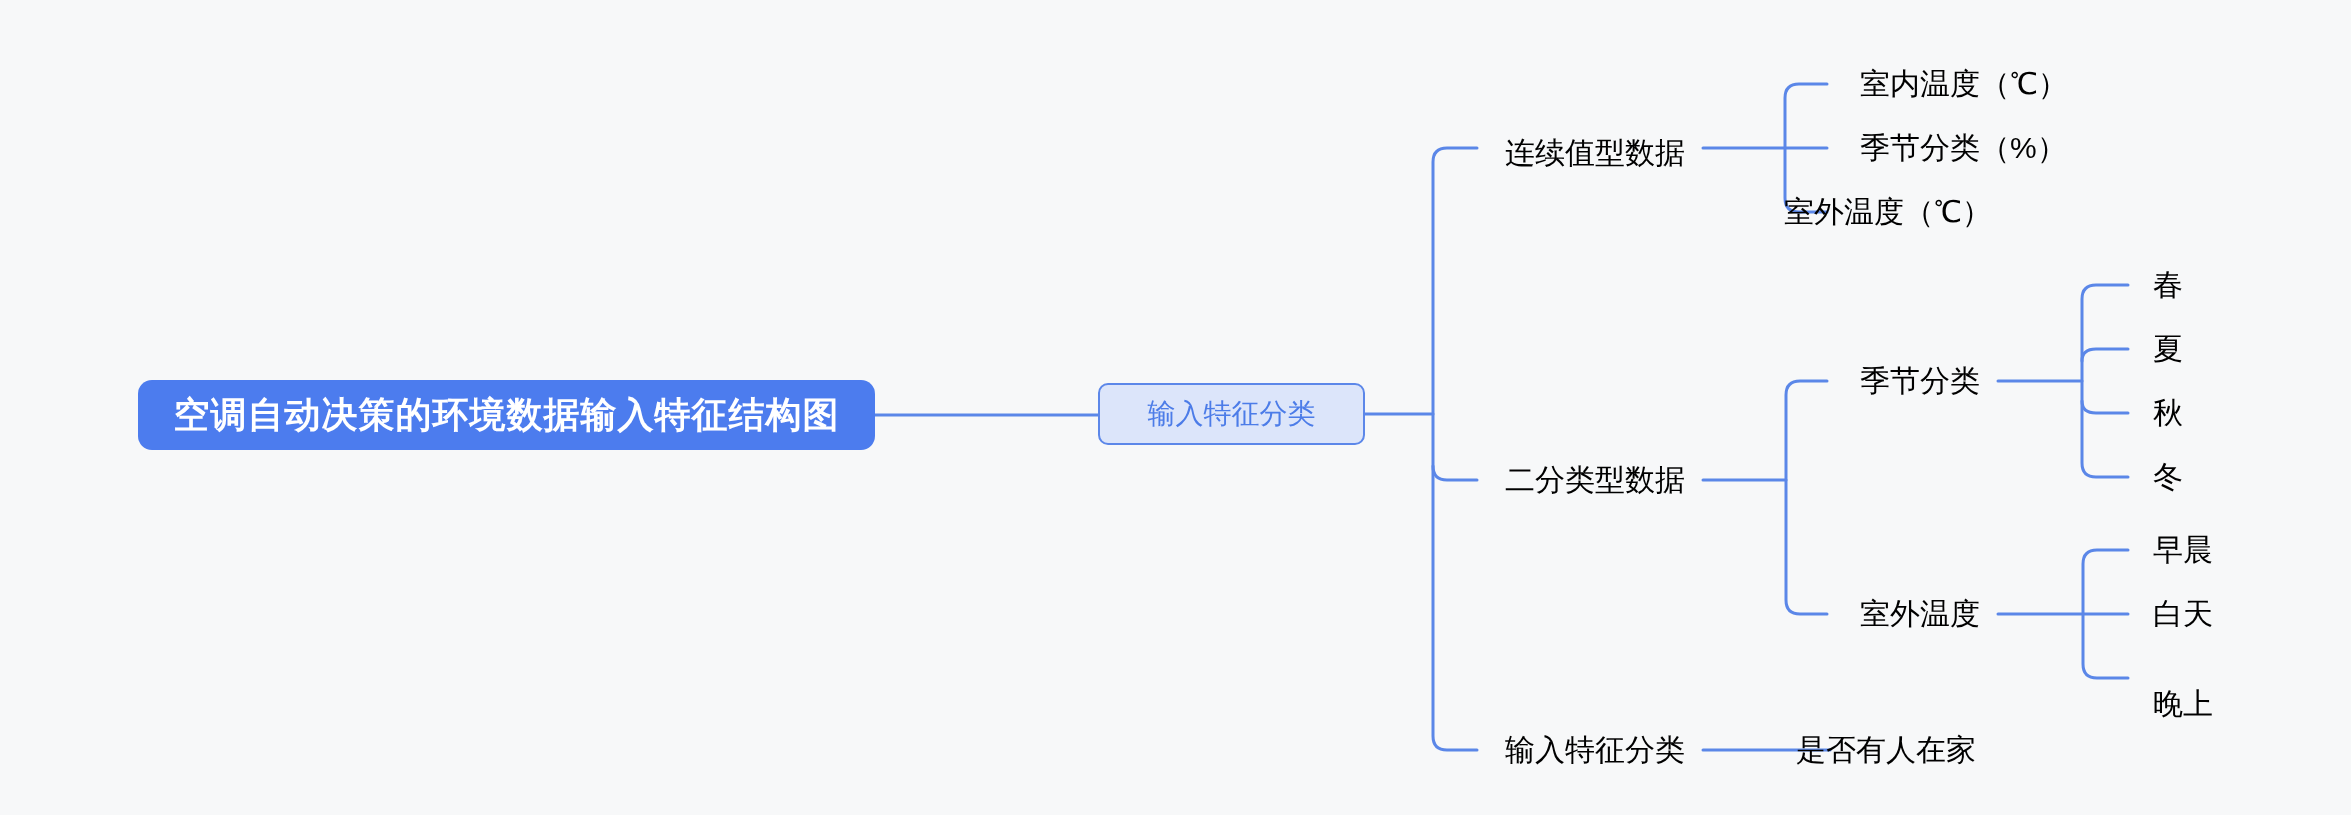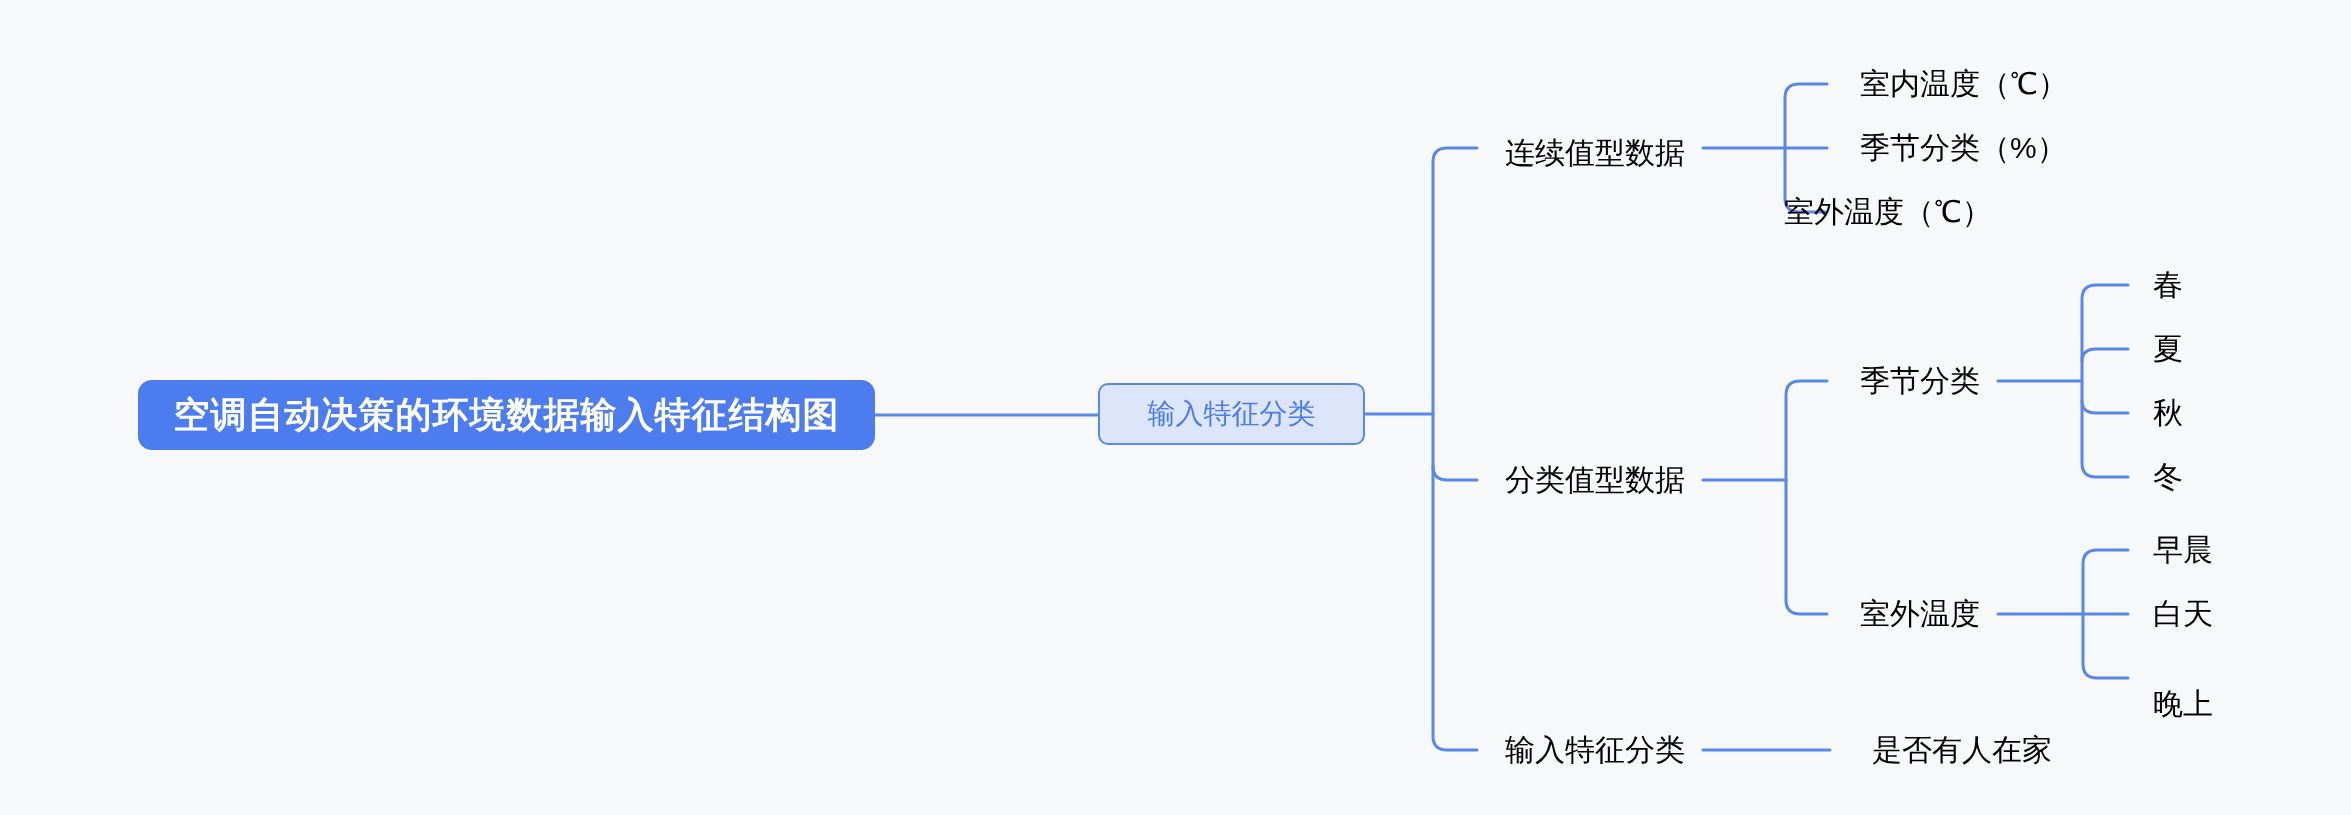--- a/index.html
+++ b/index.html
@@ -67,34 +67,34 @@
     <path d="M 1998 614 H 2128"></path>
 
     <path d="M 2128 550 H 2097 Q 2083 550 2083 564 V 664 Q 2083 678 2097 678 H 2128"></path>
   </svg>
 
   <div class="root-node">空调自动决策的环境数据输入特征结构图</div>
 
   <div class="l2-node">输入特征分类</div>
 
   <div class="label" style="left:1505px;top:153px">连续值型数据</div>
-  <div class="label" style="left:1505px;top:480px">分类值型数据</div>
+  <div class="label" style="left:1505px;top:480px">二分类型数据</div>
   <div class="label" style="left:1505px;top:750px">输入特征分类</div>
 
   <div class="label" style="left:1860px;top:84px">室内温度（℃）</div>
   <div class="label" style="left:1860px;top:148px">季节分类（%）</div>
   <div class="label" style="left:1784px;top:212px">室外温度（℃）</div>
 
   <div class="label" style="left:1860px;top:381px">季节分类</div>
   <div class="label" style="left:1860px;top:614px">室外温度</div>
 
   <div class="label" style="left:2153px;top:285px">春</div>
   <div class="label" style="left:2153px;top:349px">夏</div>
   <div class="label" style="left:2153px;top:413px">秋</div>
   <div class="label" style="left:2153px;top:477px">冬</div>
 
   <div class="label" style="left:2153px;top:550px">早晨</div>
   <div class="label" style="left:2153px;top:614px">白天</div>
   <div class="label" style="left:2153px;top:704px">晚上</div>
 
-  <div class="label" style="left:1872px;top:750px">是否有人在家</div>
+  <div class="label" style="left:1796px;top:750px">是否有人在家</div>
 
 </div>
 
 </body></html>

